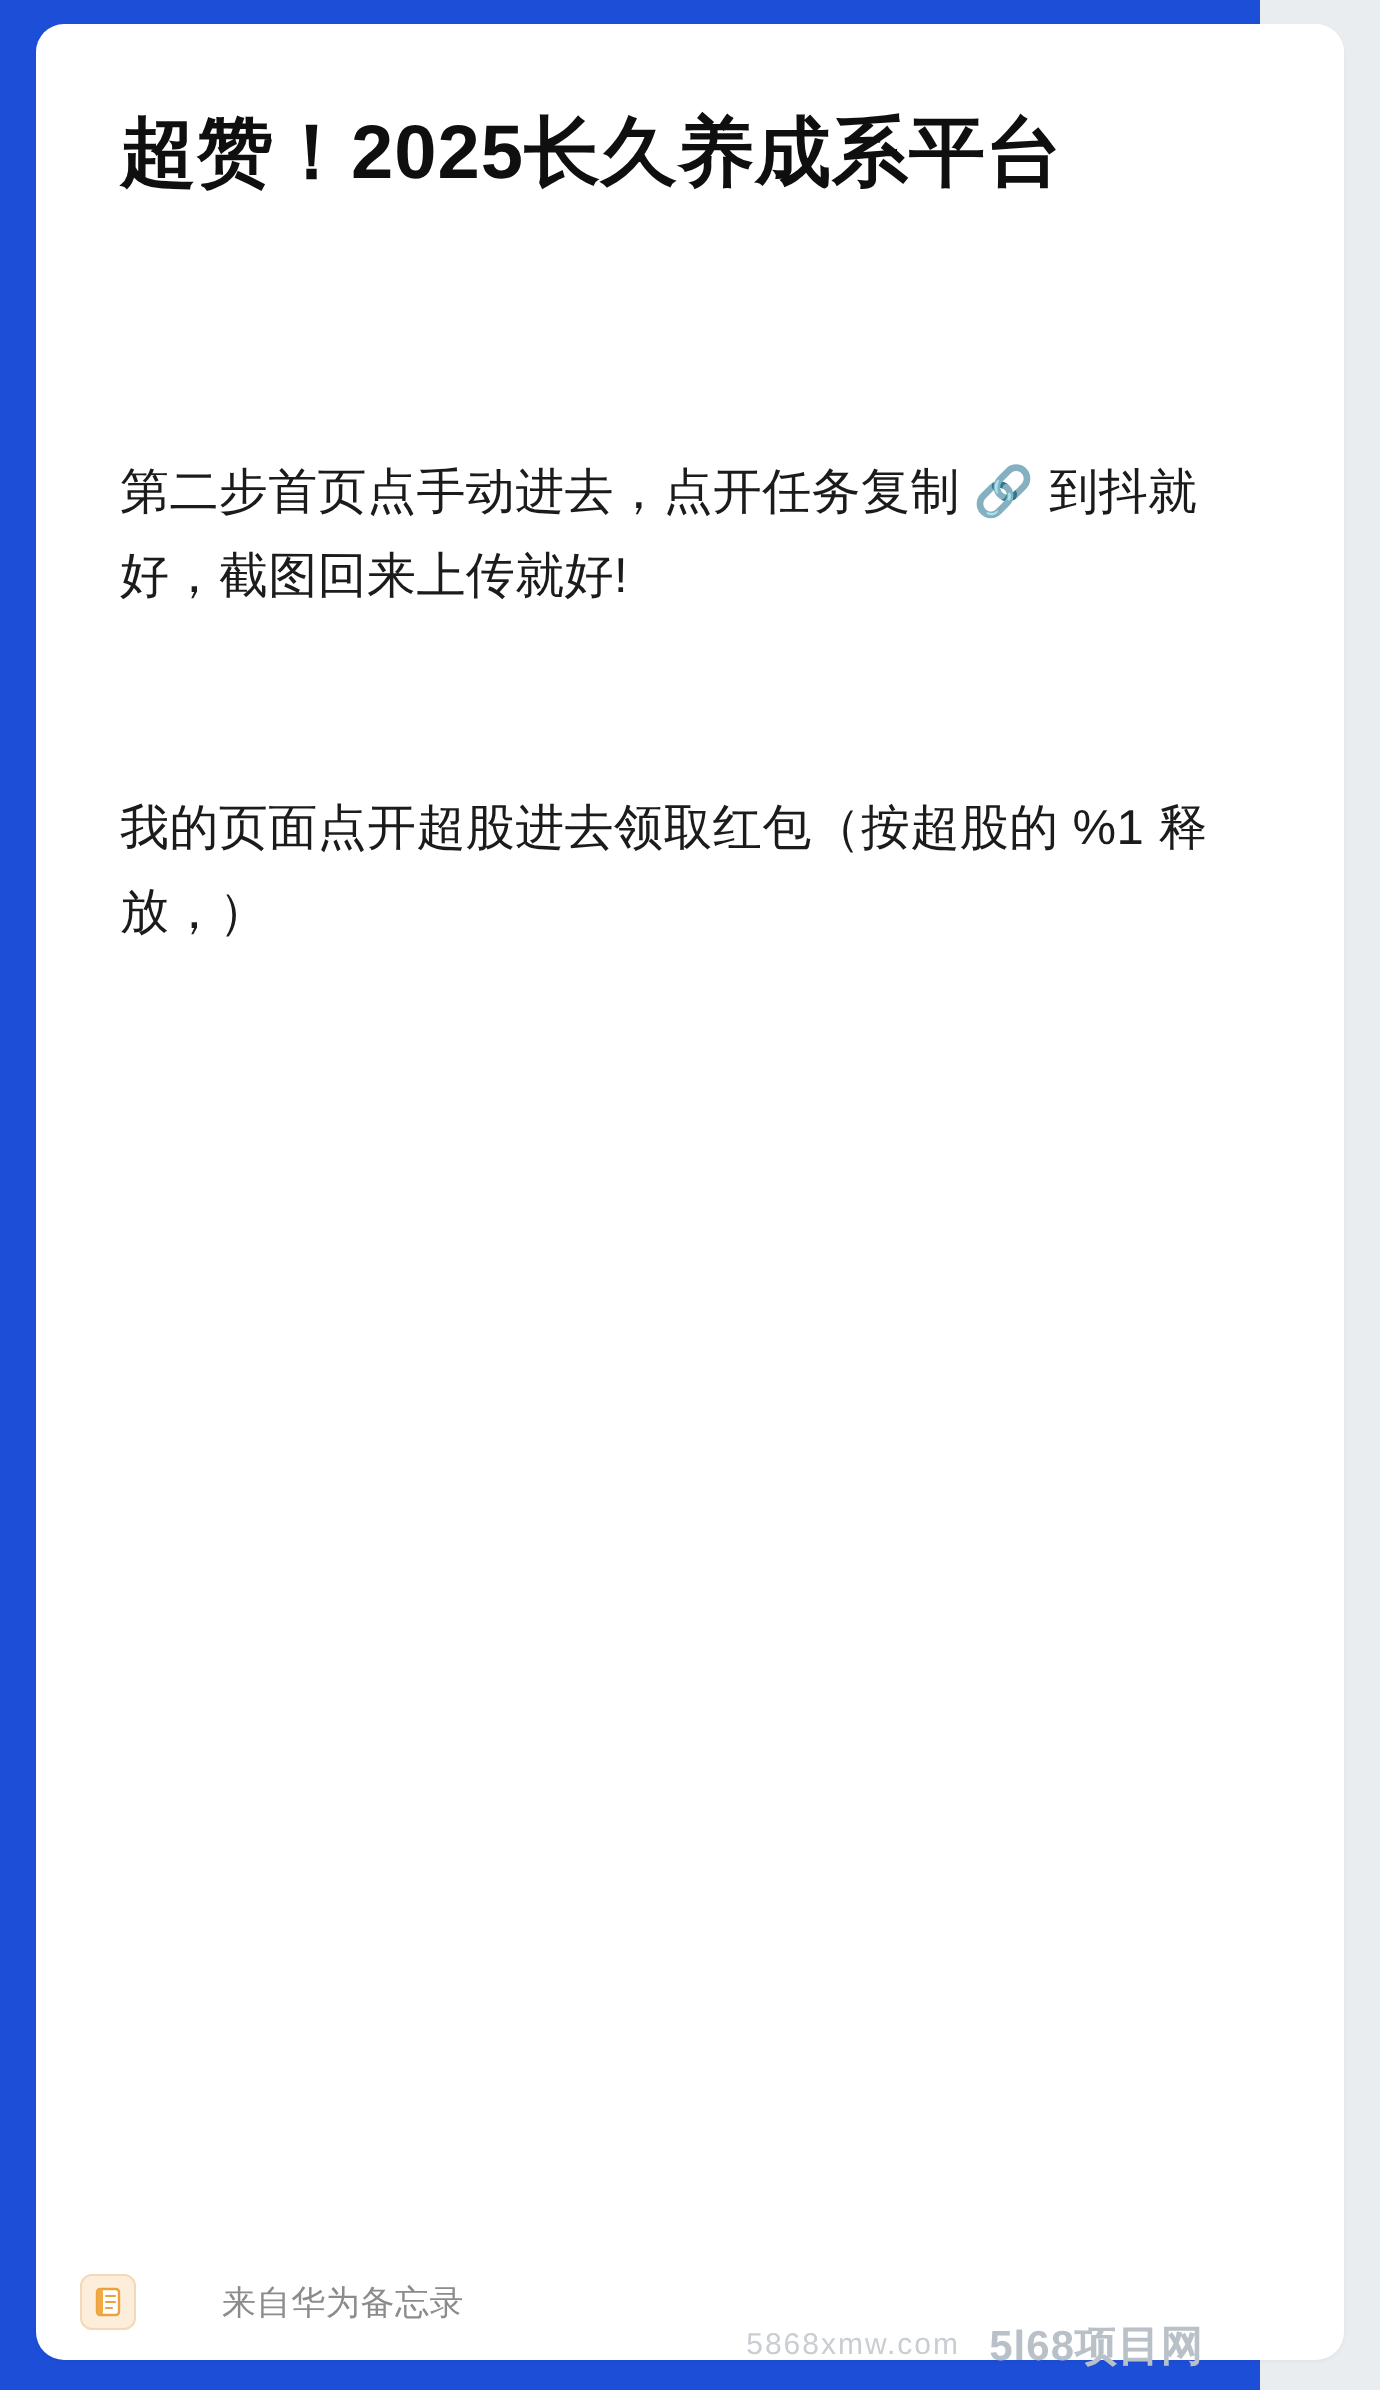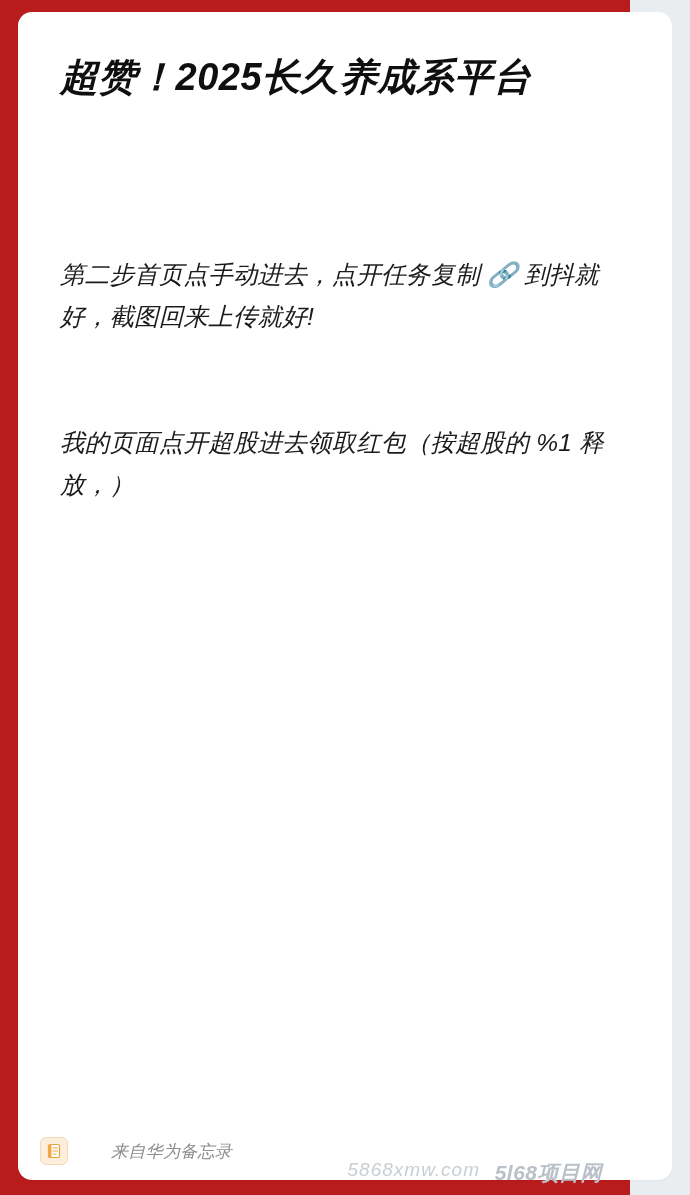--- a/index.html
+++ b/index.html
@@ -10,23 +10,22 @@
     width: 690px;
     height: 1195px;
     background: #e9edf0;
     font-family: "Liberation Sans", sans-serif;
     overflow: hidden;
   }
   .page {
     position: relative;
     width: 630px;
     height: 1195px;
-    background: #b91c1c;
+    background: #1d4ed8;
     box-sizing: border-box;
-    font-style: italic;
   }
   .note-card {
     position: absolute;
     left: 18px;
     top: 12px;
     width: 654px;
     height: 1168px;
     background: #ffffff;
     border-radius: 14px;
     box-sizing: border-box;
@@ -52,21 +51,21 @@
     letter-spacing: 0.2px;
     white-space: pre-wrap;
     word-break: break-word;
     margin: 0;
   }
   .para {
     margin: 0;
     white-space: pre-wrap;
   }
   .para.gap {
-    margin-top: 40px;
+    margin-top: 12px;
   }
   .footer {
     position: absolute;
     left: 0;
     bottom: 0;
     width: 100%;
     height: 58px;
     display: flex;
     align-items: center;
     padding-left: 22px;
@@ -88,21 +87,21 @@
   .footer-text {
     font-size: 17px;
     color: #8c8c8c;
     letter-spacing: 0.3px;
     margin-left: 33px;
   }
   .watermark-small {
     position: absolute;
     right: 150px;
     bottom: 14px;
-    font-size: 19px;
+    font-size: 15px;
     color: #c9ced3;
     letter-spacing: 1px;
   }
   .watermark-brand {
     position: absolute;
     right: 28px;
     bottom: 8px;
     font-size: 21px;
     font-weight: bold;
     color: #b9c0c7;

